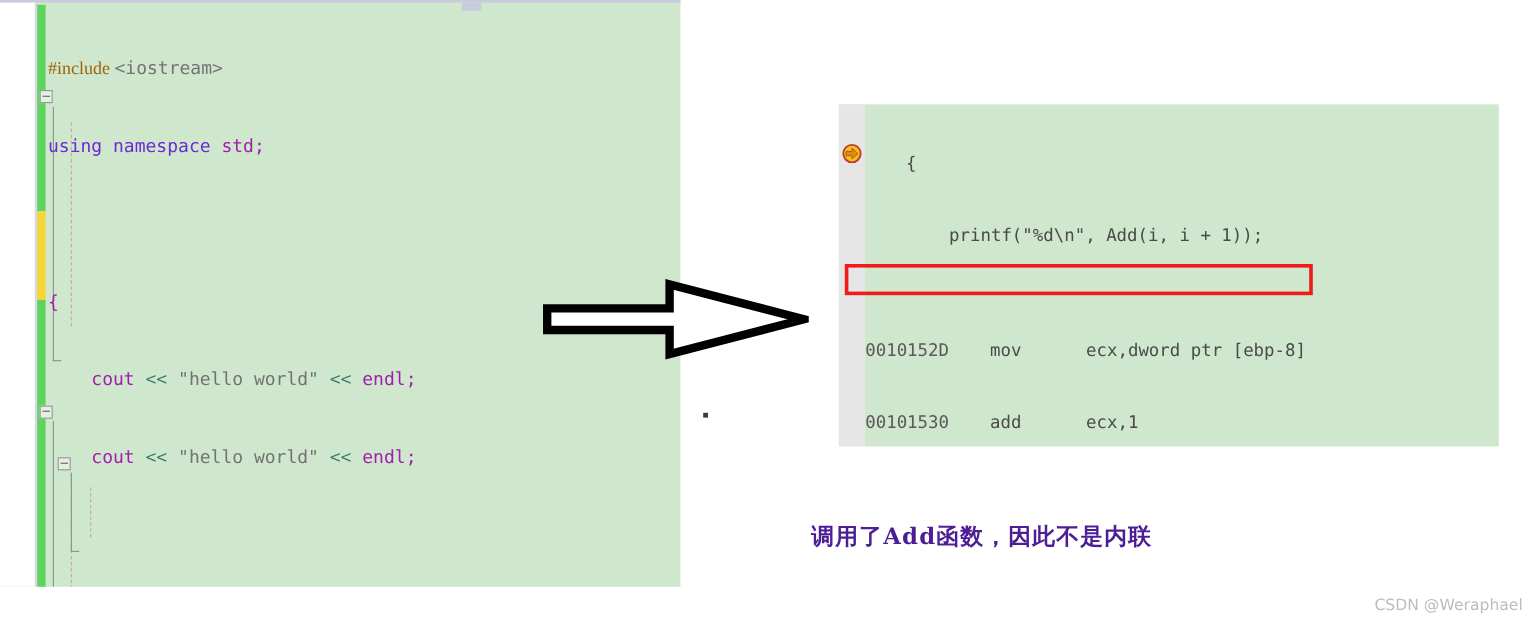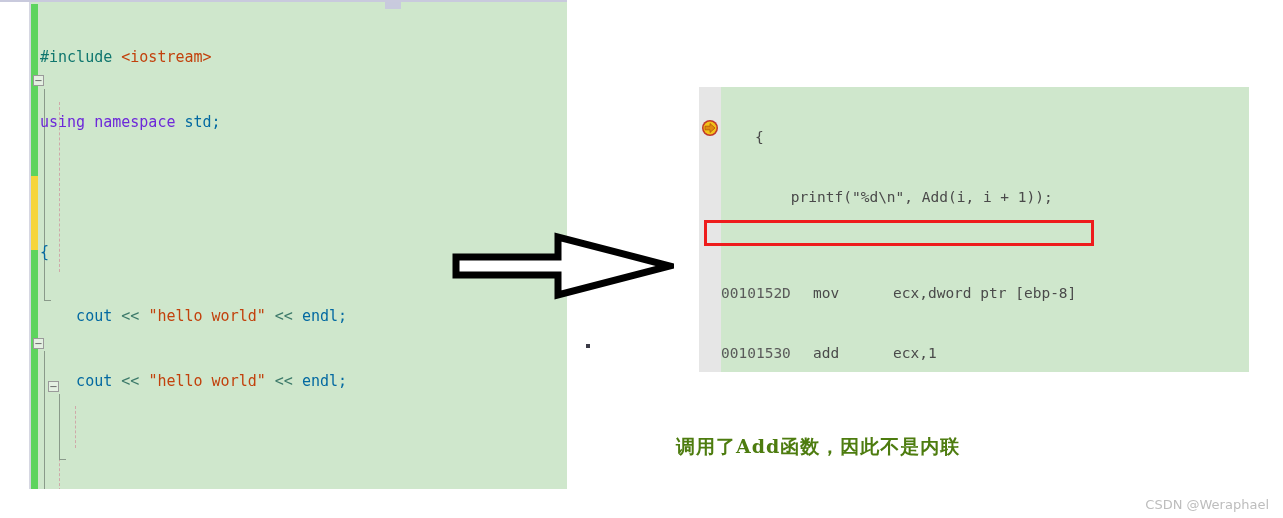--- a/index.html
+++ b/index.html
@@ -58,64 +58,64 @@
     box-sizing:border-box;
     color:#555;font-size:10px;line-height:9px;text-align:center;
     font-family:"DejaVu Sans","Liberation Sans",sans-serif;
   }
   
   .guide{position:absolute;width:1px;background:#8a9a8a;}
   .guide-dash{position:absolute;width:0;border-left:1px dashed #cfa9a9;}
   .guide-foot{position:absolute;height:1px;background:#8a9a8a;}
 
   
-  .t-pre{color:#0f766e;}
-  .t-str{color:#c2410c;}
+  .t-pre{color:#a16207;font-family:Liberation Serif, serif;}
+  .t-str{color:#737373;}
   .t-kw{color:#6d28d9;}
   .t-fn{color:#5a5a5a;}
   .t-stream{color:#3d7a6a;}
-  .t-plain{color:#0369a1;}
+  .t-plain{color:#a21caf;}
 
   
   #arrow{position:absolute;left:452px;top:232px;width:222px;height:68px;}
 
   
   #disasm{
     position:absolute;left:699px;top:87px;width:550px;height:285px;
     background:#cfe7cc;
     box-sizing:border-box;
     overflow:hidden;
   }
   #disasm-gutter{
     position:absolute;left:0;top:0;width:22px;height:100%;
     background:#e6e6e6;
   }
   #disasm-code{
     position:absolute;left:22px;top:0;
     font-size:14.5px;line-height:20px;white-space:pre;color:#4a4a4a;
   }
   .dl{height:20px;}
-  .dl .addr{display:inline-block;width:92px;color:#5a5a5a;}
+  .dl .addr{display:inline-block;width:104px;color:#5a5a5a;}
   .dl .mn{display:inline-block;width:80px;color:#4a4a4a;margin-top:16px;}
   .dl .ops{color:#4a4a4a;}
   .src-line{color:#4a4a4a;}
   #cur-arrow{
     position:absolute;left:2px;top:33px;width:18px;height:16px;
   }
   #call-highlight{
     position:absolute;left:5px;top:133px;width:390px;height:26px;
     border:3px solid #ee1c1c;box-sizing:border-box;
     pointer-events:none;
   }
 
   
   #annotation{
     position:absolute;left:676px;top:434px;
     font-family:"DejaVu Serif","Liberation Serif",serif;
-    font-weight:bold;font-size:19px;color:#4d7c0f;
+    font-weight:bold;font-size:19px;color:#4c1d95;
     letter-spacing:1px;
   }
   
   #watermark{
     position:absolute;right:14px;bottom:6px;
     font-family:"DejaVu Sans","Liberation Sans",sans-serif;
     font-size:13px;color:#bdbdbd;
   }
 </style>
 </head>

